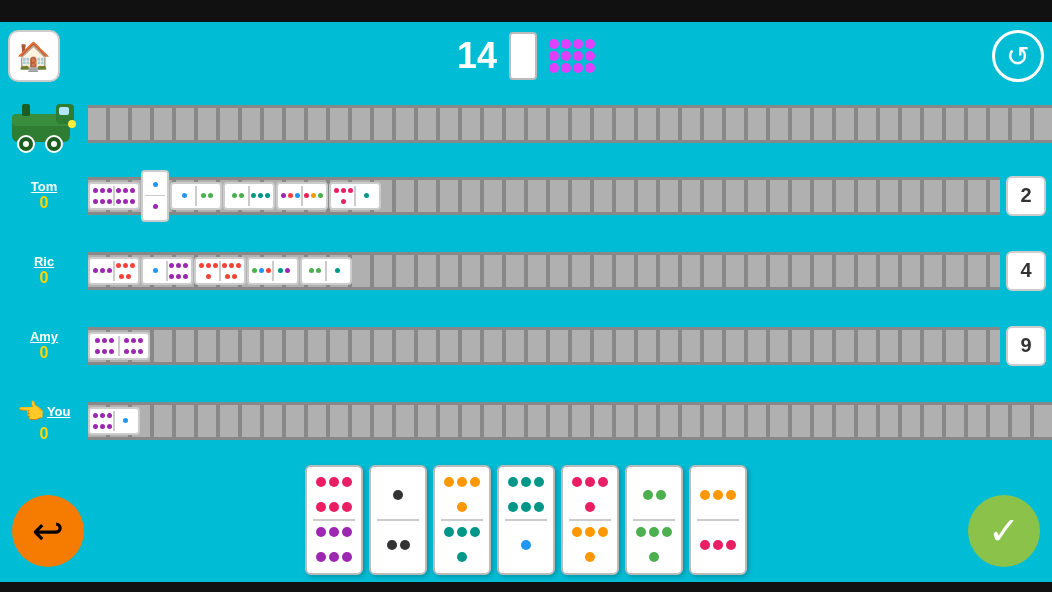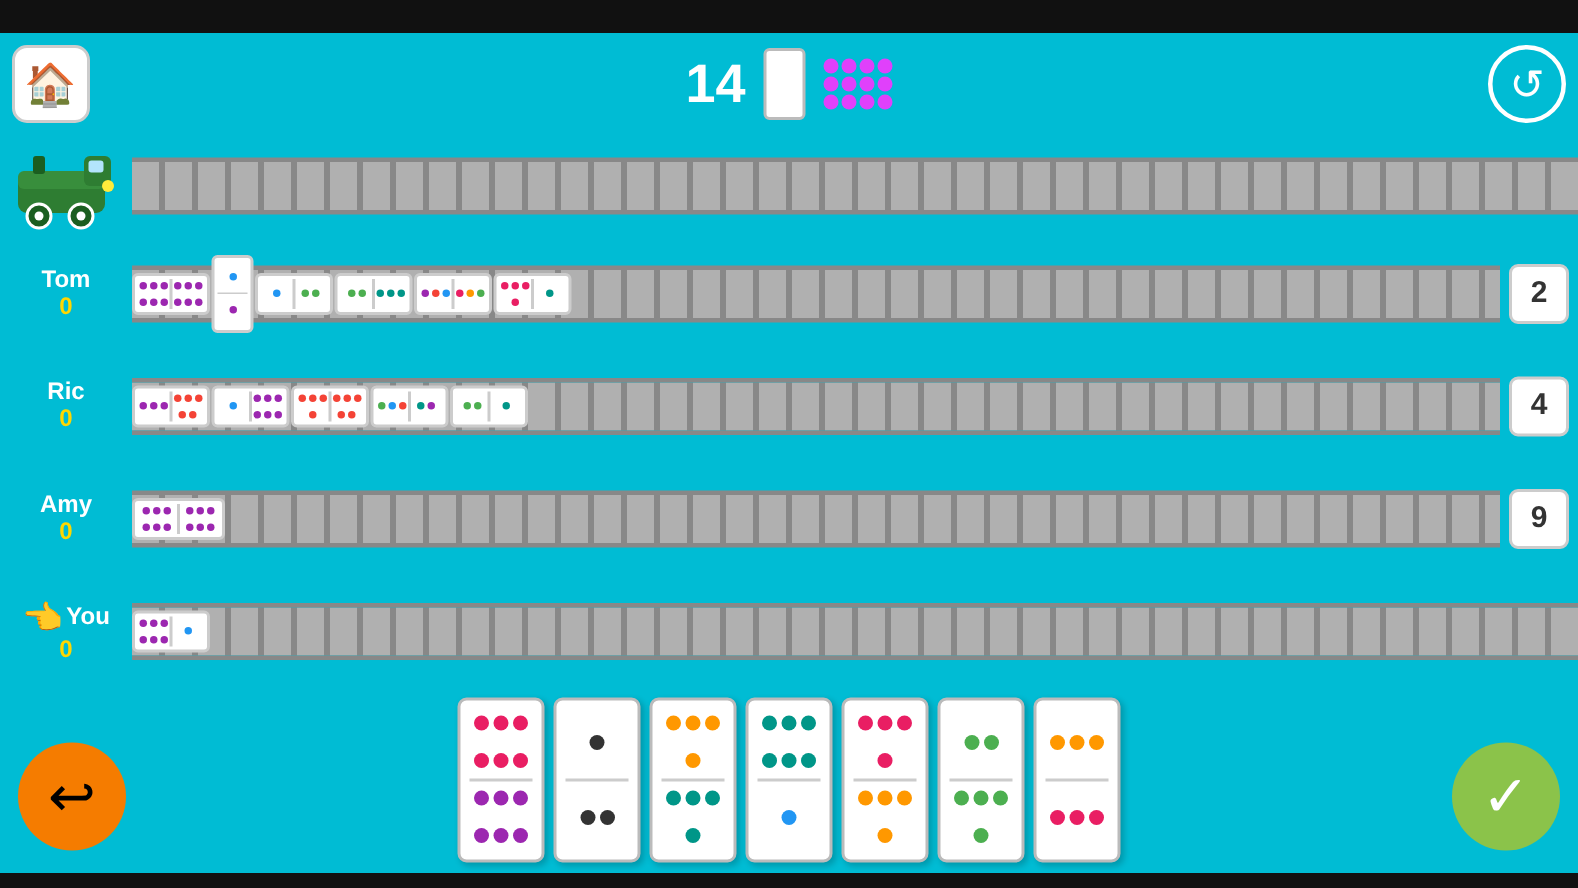--- a/index.html
+++ b/index.html
@@ -102,22 +102,23 @@
     }
 
     .player-label {
       width: 88px;
       text-align: center;
       color: #fff;
       font-weight: bold;
       flex-shrink: 0;
     }
     .player-name {
-      font-size: 16px;
+      font-size: 13px;
       font-weight: bold;
+      text-decoration: underline;
     }
     .player-score {
       font-size: 16px;
       color: #ffd700;
     }
 
     .track-area {
       flex: 1;
       height: 68px;
       position: relative;

